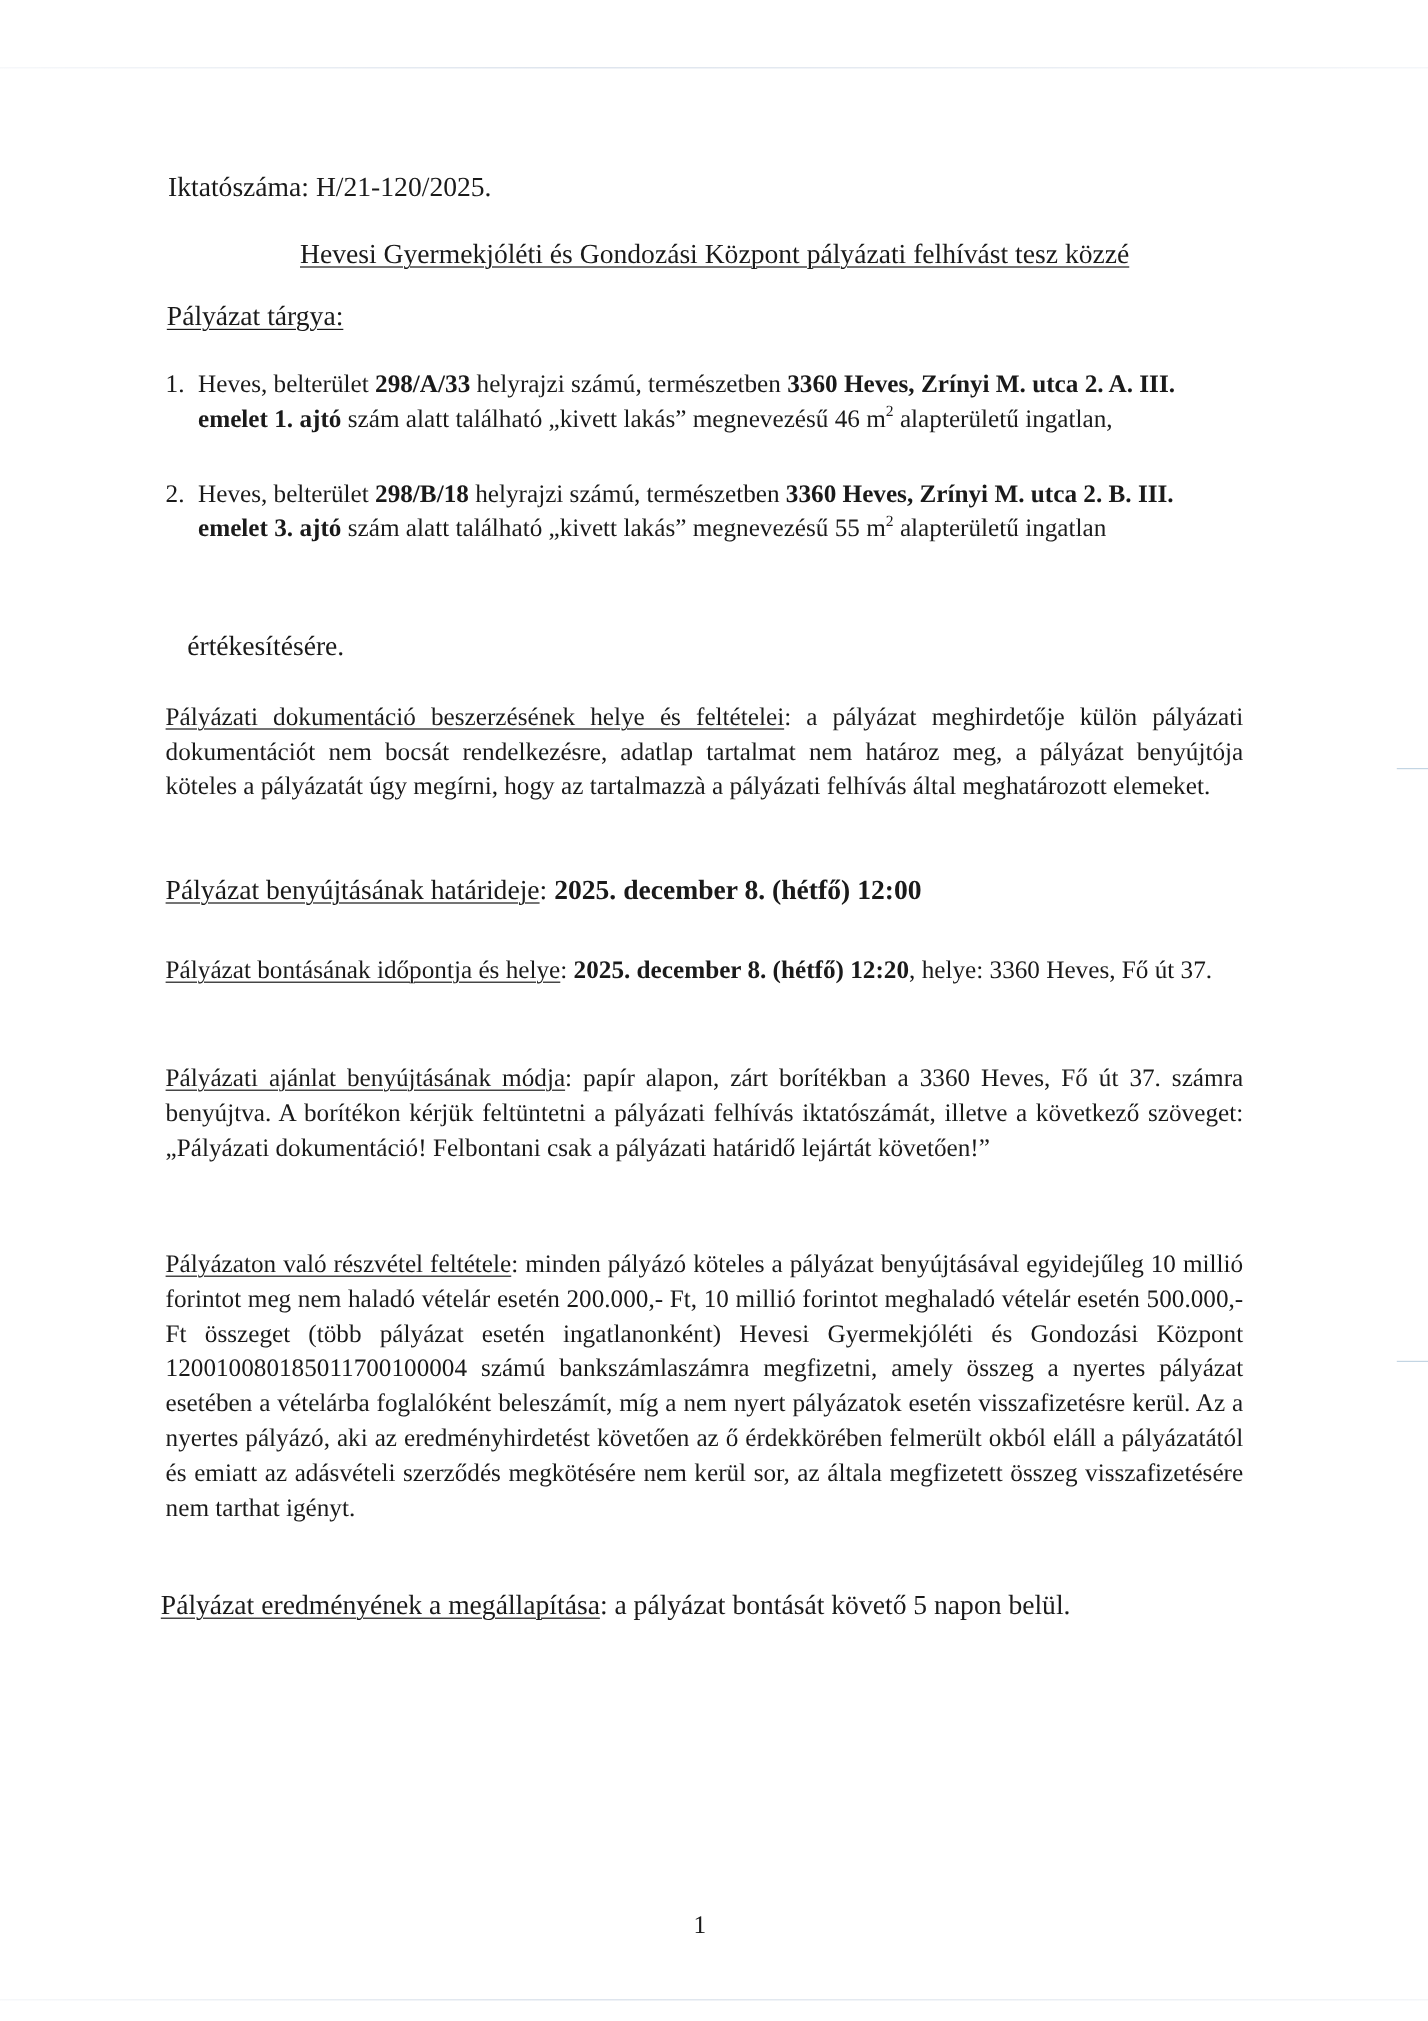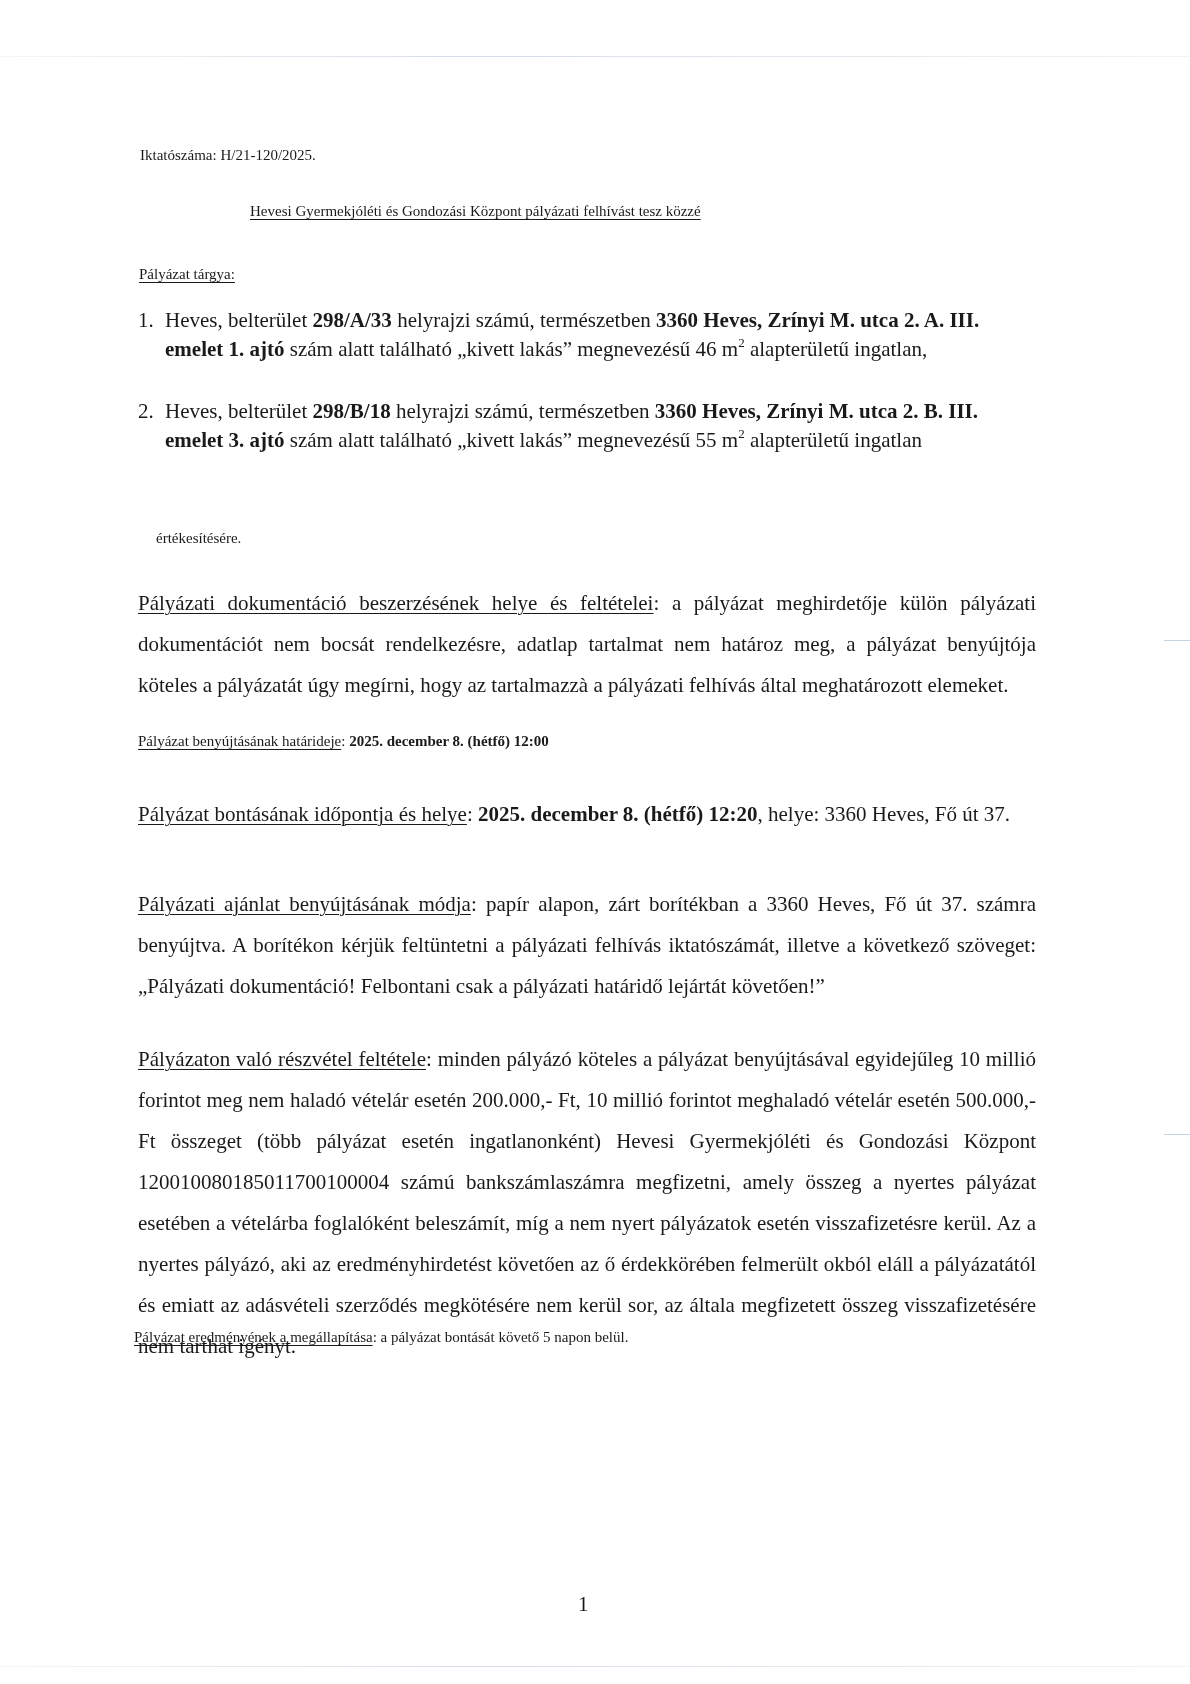--- a/index.html
+++ b/index.html
@@ -33,30 +33,30 @@
   }
   .page {
     position: absolute;
     left: 0;
     top: 0;
     width: 1190px;
     height: 1684px;
   }
   .text {
     position: absolute;
-    font-size: 15px;
+    font-size: 23px;
     line-height: 29px;
     white-space: nowrap;
   }
   .justify {
     position: absolute;
     left: 138px;
     width: 898px;
     font-size: 21px;
-    line-height: 41px;
+    line-height: 29px;
     text-align: justify;
     text-align-last: left;
   }
   .u { text-decoration: underline; text-underline-offset: 3px; text-decoration-thickness: 1px; text-align: center; }
   b { font-weight: bold; }
   sup { font-size: 13px; vertical-align: 9px; line-height: 0; }
   .item {
     position: absolute;
     left: 138px;
     width: 898px;
@@ -87,21 +87,21 @@
   <div class="edge-mark" style="top:640px"></div>
   <div class="edge-mark" style="top:1134px"></div>
 
   <div class="text" style="left:140px; top:141px;">
     <span>Iktatószáma:</span>
     <span>H/21-120/2025.</span>
   </div>
 
   <div class="text u" style="left:250px; top:197px;">Hevesi Gyermekjóléti és Gondozási Központ pályázati felhívást tesz közzé</div>
 
-  <div class="text u" style="left:139px; top:260px;">Pályázat tárgya:</div>
+  <div class="text u" style="left:139px; top:249px;">Pályázat tárgya:</div>
 
   <div class="item" style="top:306px;">
     <span class="num">1.</span>
     <div class="body">
       <span>Heves, belterület </span><b>298/A/33</b><span> helyrajzi számú, természetben </span><b>3360 Heves, Zrínyi M. utca 2. A. III. emelet 1. ajtó</b><span> szám alatt található „kivett lakás” megnevezésű 46 m</span><sup>2</sup><span> alapterületű ingatlan,</span>
     </div>
   </div>
 
   <div class="item" style="top:397px;">
     <span class="num">2.</span>

